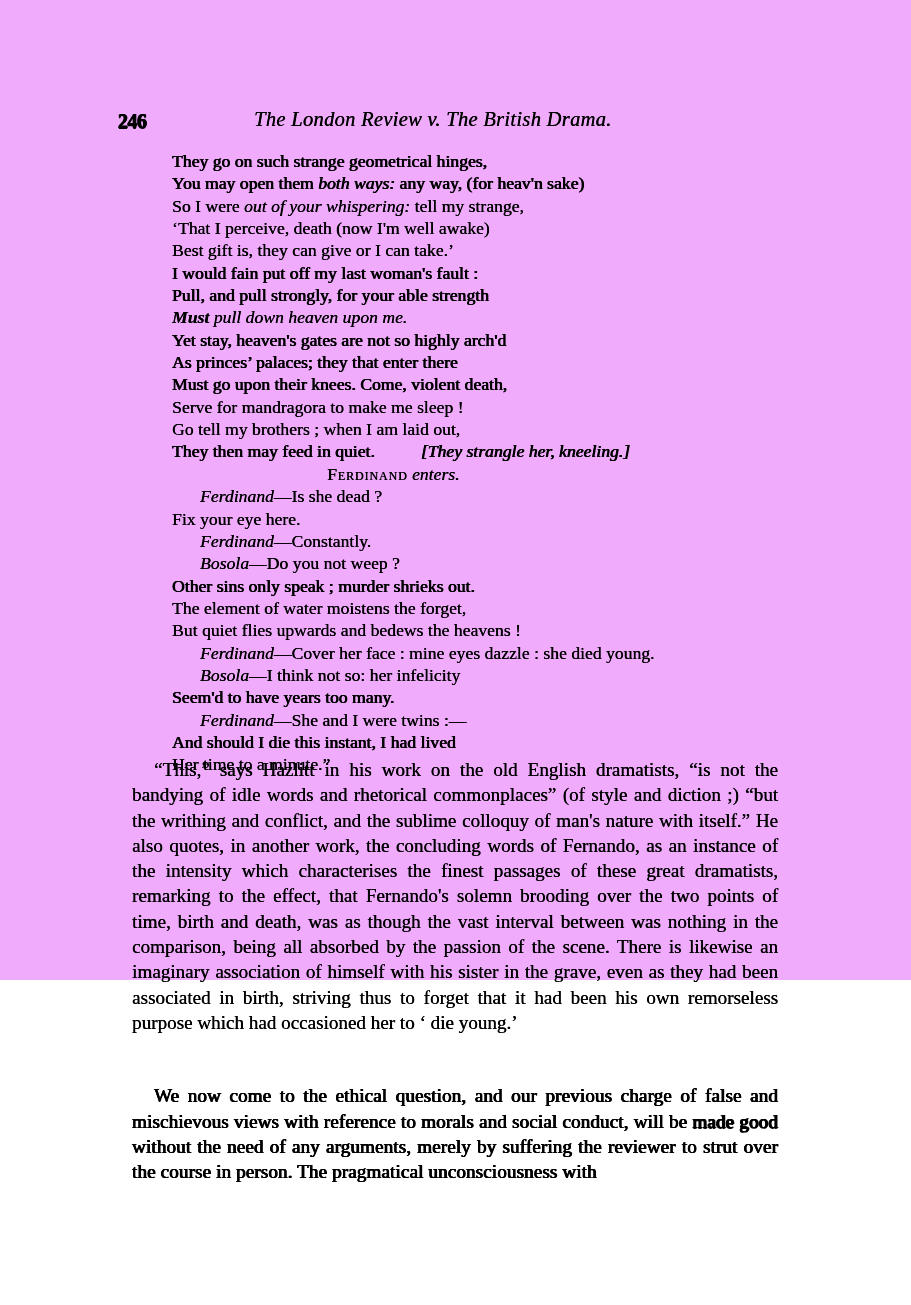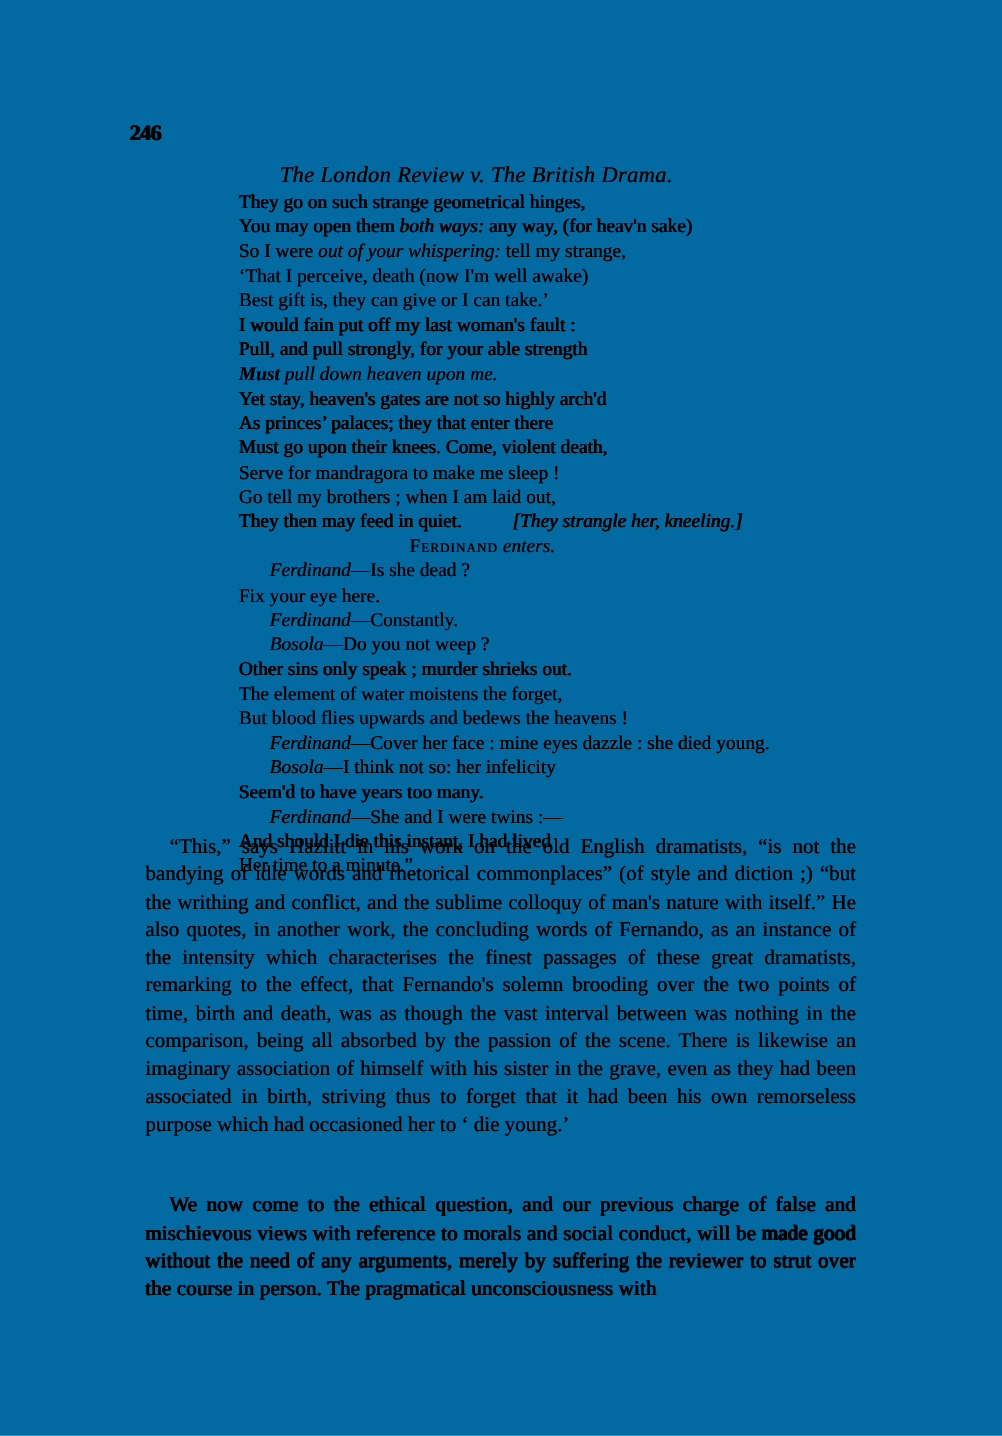--- a/index.html
+++ b/index.html
@@ -6,48 +6,46 @@
   html,body{margin:0;padding:0;}
   body{
     width:911px;height:1305px;
     background:#ffffff;
     font-family:"Liberation Serif", serif;
     color:#000000;
     overflow:hidden;
     position:relative;
     -webkit-font-smoothing:none;
   }
-  .page{position:relative;width:911px;height:1305px;background:#0369a1;}
+  .page{position:relative;width:911px;height:980px;background:#f0abfc;}
 
   
   .head{
     position:absolute;top:108px;left:0;width:911px;height:34px;
   }
   .folio{
     position:absolute;left:118px;top:2px;
     font-weight:bold;font-size:20px;letter-spacing:-0.5px;
     font-family:"Liberation Serif",serif;
     text-shadow:0.6px 0 0 #000, -0.6px 0 0 #000, 0 0.5px 0 #000;
   }
   .head-title{
     position:absolute;left:254px;top:0px;
     font-style:italic;font-size:20.5px;letter-spacing:0.3px;
     font-family:"Liberation Serif",serif;
     text-shadow:0.35px 0 0 #000;
-    margin-top:40px;
   }
 
   
   .verse{
-    position:absolute;left:172px;top:172px;width:620px;
+    position:absolute;left:172px;top:150px;width:620px;
     font-size:17.6px;line-height:22.35px;
     letter-spacing:0.02px;
     text-shadow:0.33px 0 0 #000;
     white-space:nowrap;
-    margin-left:45px;
   }
   .vl{height:22.35px;white-space:nowrap;}
   .vl.ind{padding-left:28px;}
   .vl.heavy{text-shadow:0.55px 0 0 #000,-0.2px 0 0 #000;}
   .vl i{font-style:italic;}
   .sp{font-style:italic;}
   .stage{font-style:italic;padding-left:46px;}
   .entrance{
     padding-left:155px;font-style:italic;
   }
@@ -116,21 +114,21 @@
 
 
     <div class="vl">Fix your eye here.</div>
 
     <div class="vl ind"><i class="sp">Ferdinand</i><span>—Constantly.</span></div>
 
     <div class="vl ind"><i class="sp">Bosola</i><span>—Do you not weep ?</span></div>
 
     <div class="vl heavy">Other sins only speak ; murder shrieks out.</div>
     <div class="vl">The element of water moistens the forget,</div>
-    <div class="vl">But blood flies upwards and bedews the heavens !</div>
+    <div class="vl">But quiet flies upwards and bedews the heavens !</div>
 
     <div class="vl ind"><i class="sp">Ferdinand</i><span>—Cover her face :  mine eyes dazzle :  she died young.</span></div>
 
     <div class="vl ind"><i class="sp">Bosola</i><span>—I think not so: her infelicity</span></div>
 
     <div class="vl heavy">Seem'd to have years too many.</div>
 
     <div class="vl ind"><i class="sp">Ferdinand</i><span>—She and I were twins :—</span></div>
 
     <div class="vl heavy">And should I die this instant, I had lived</div>

